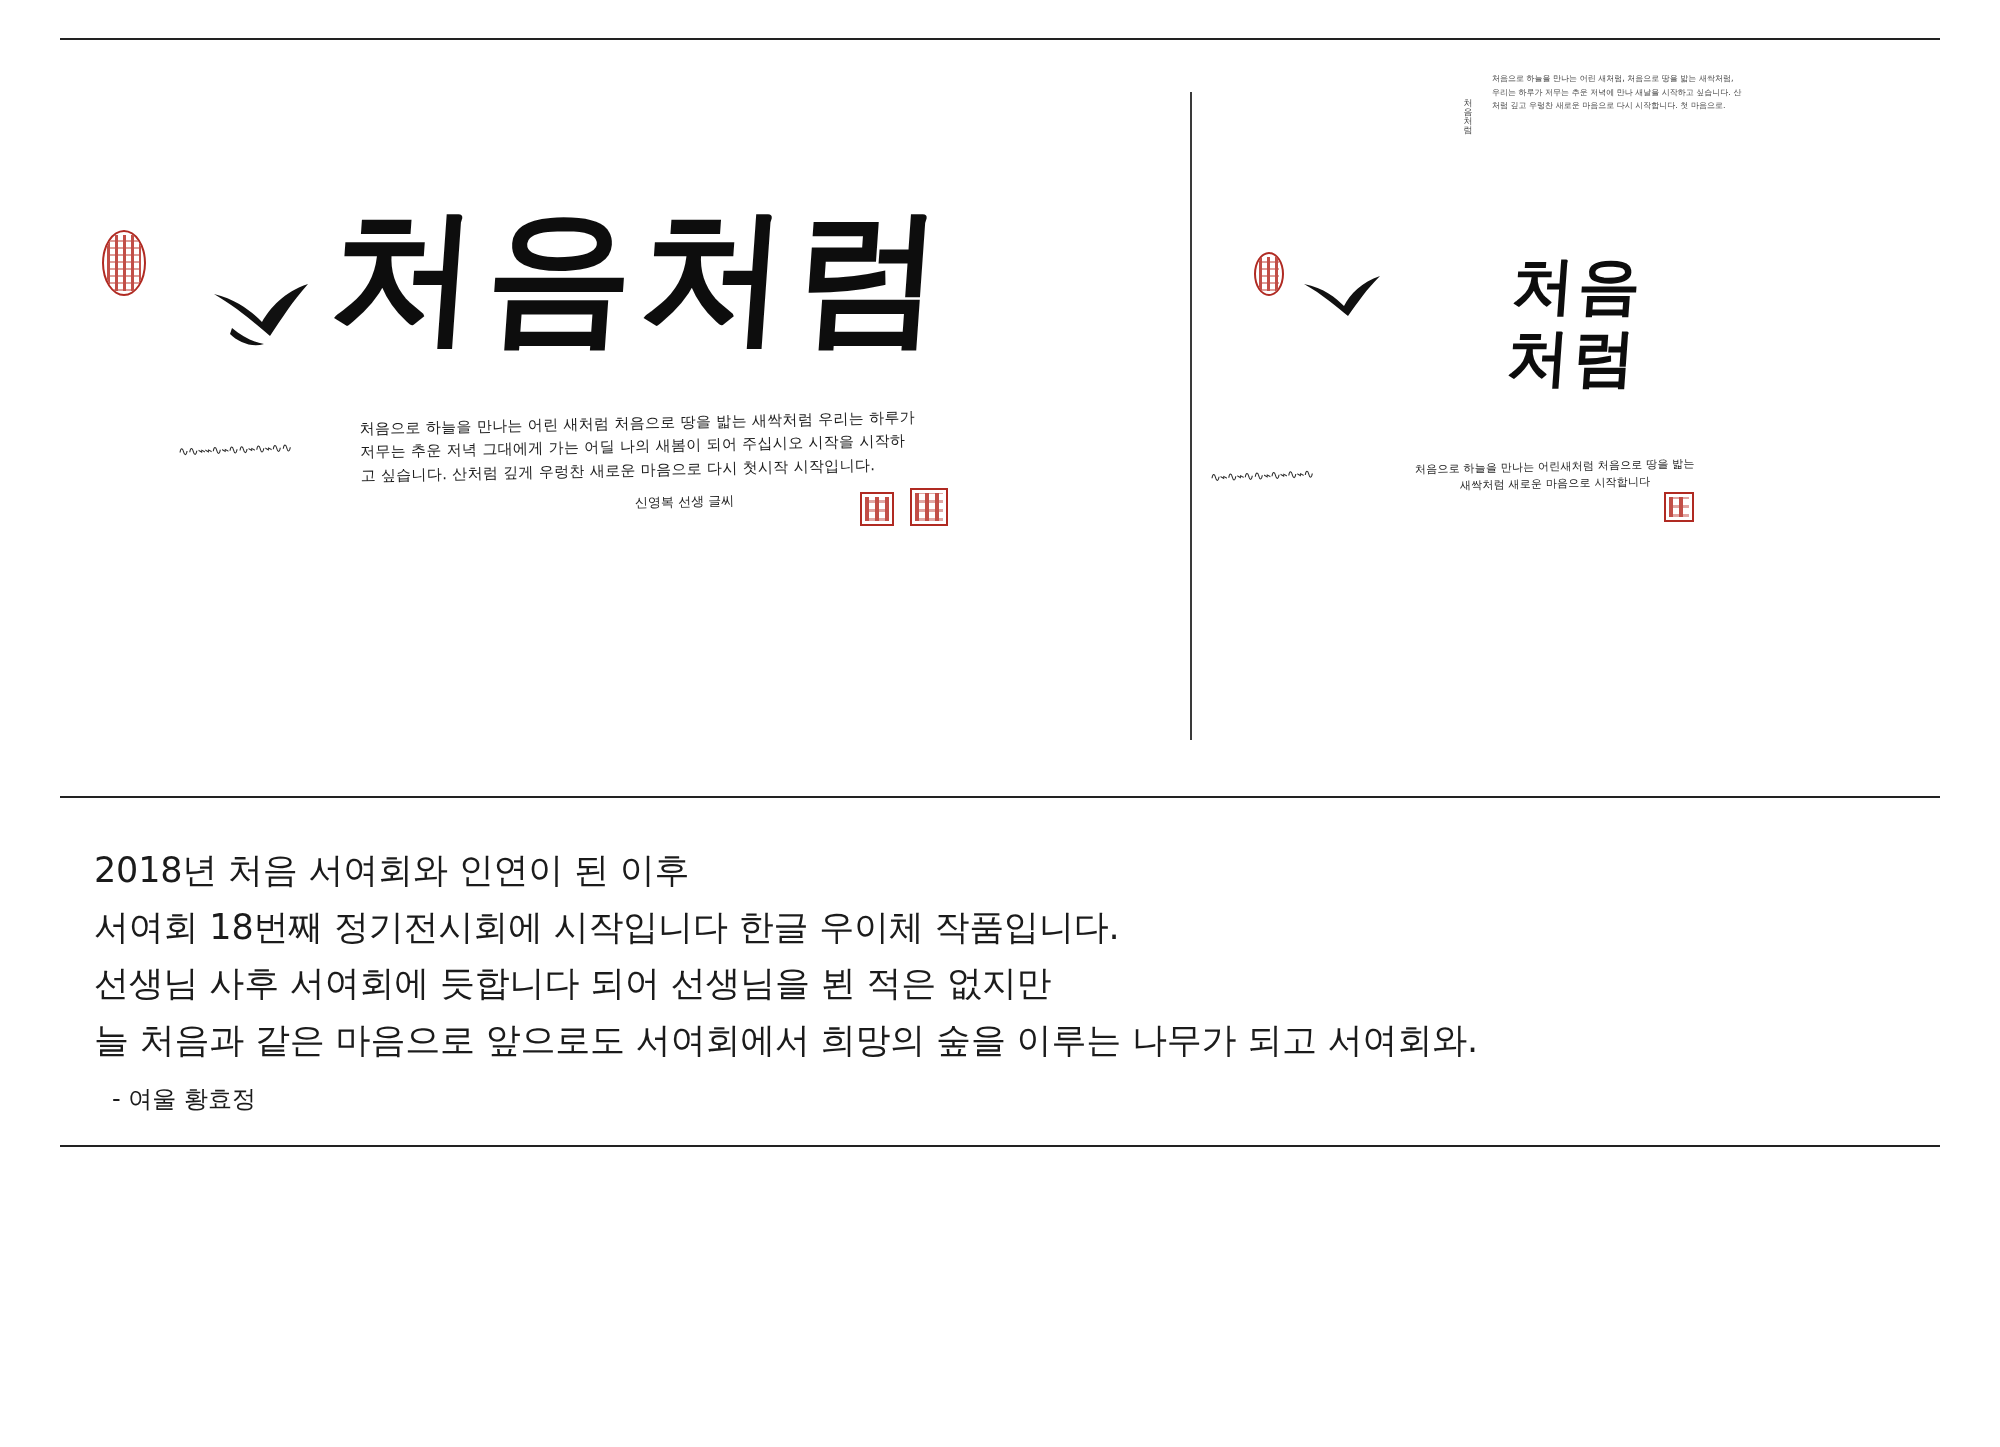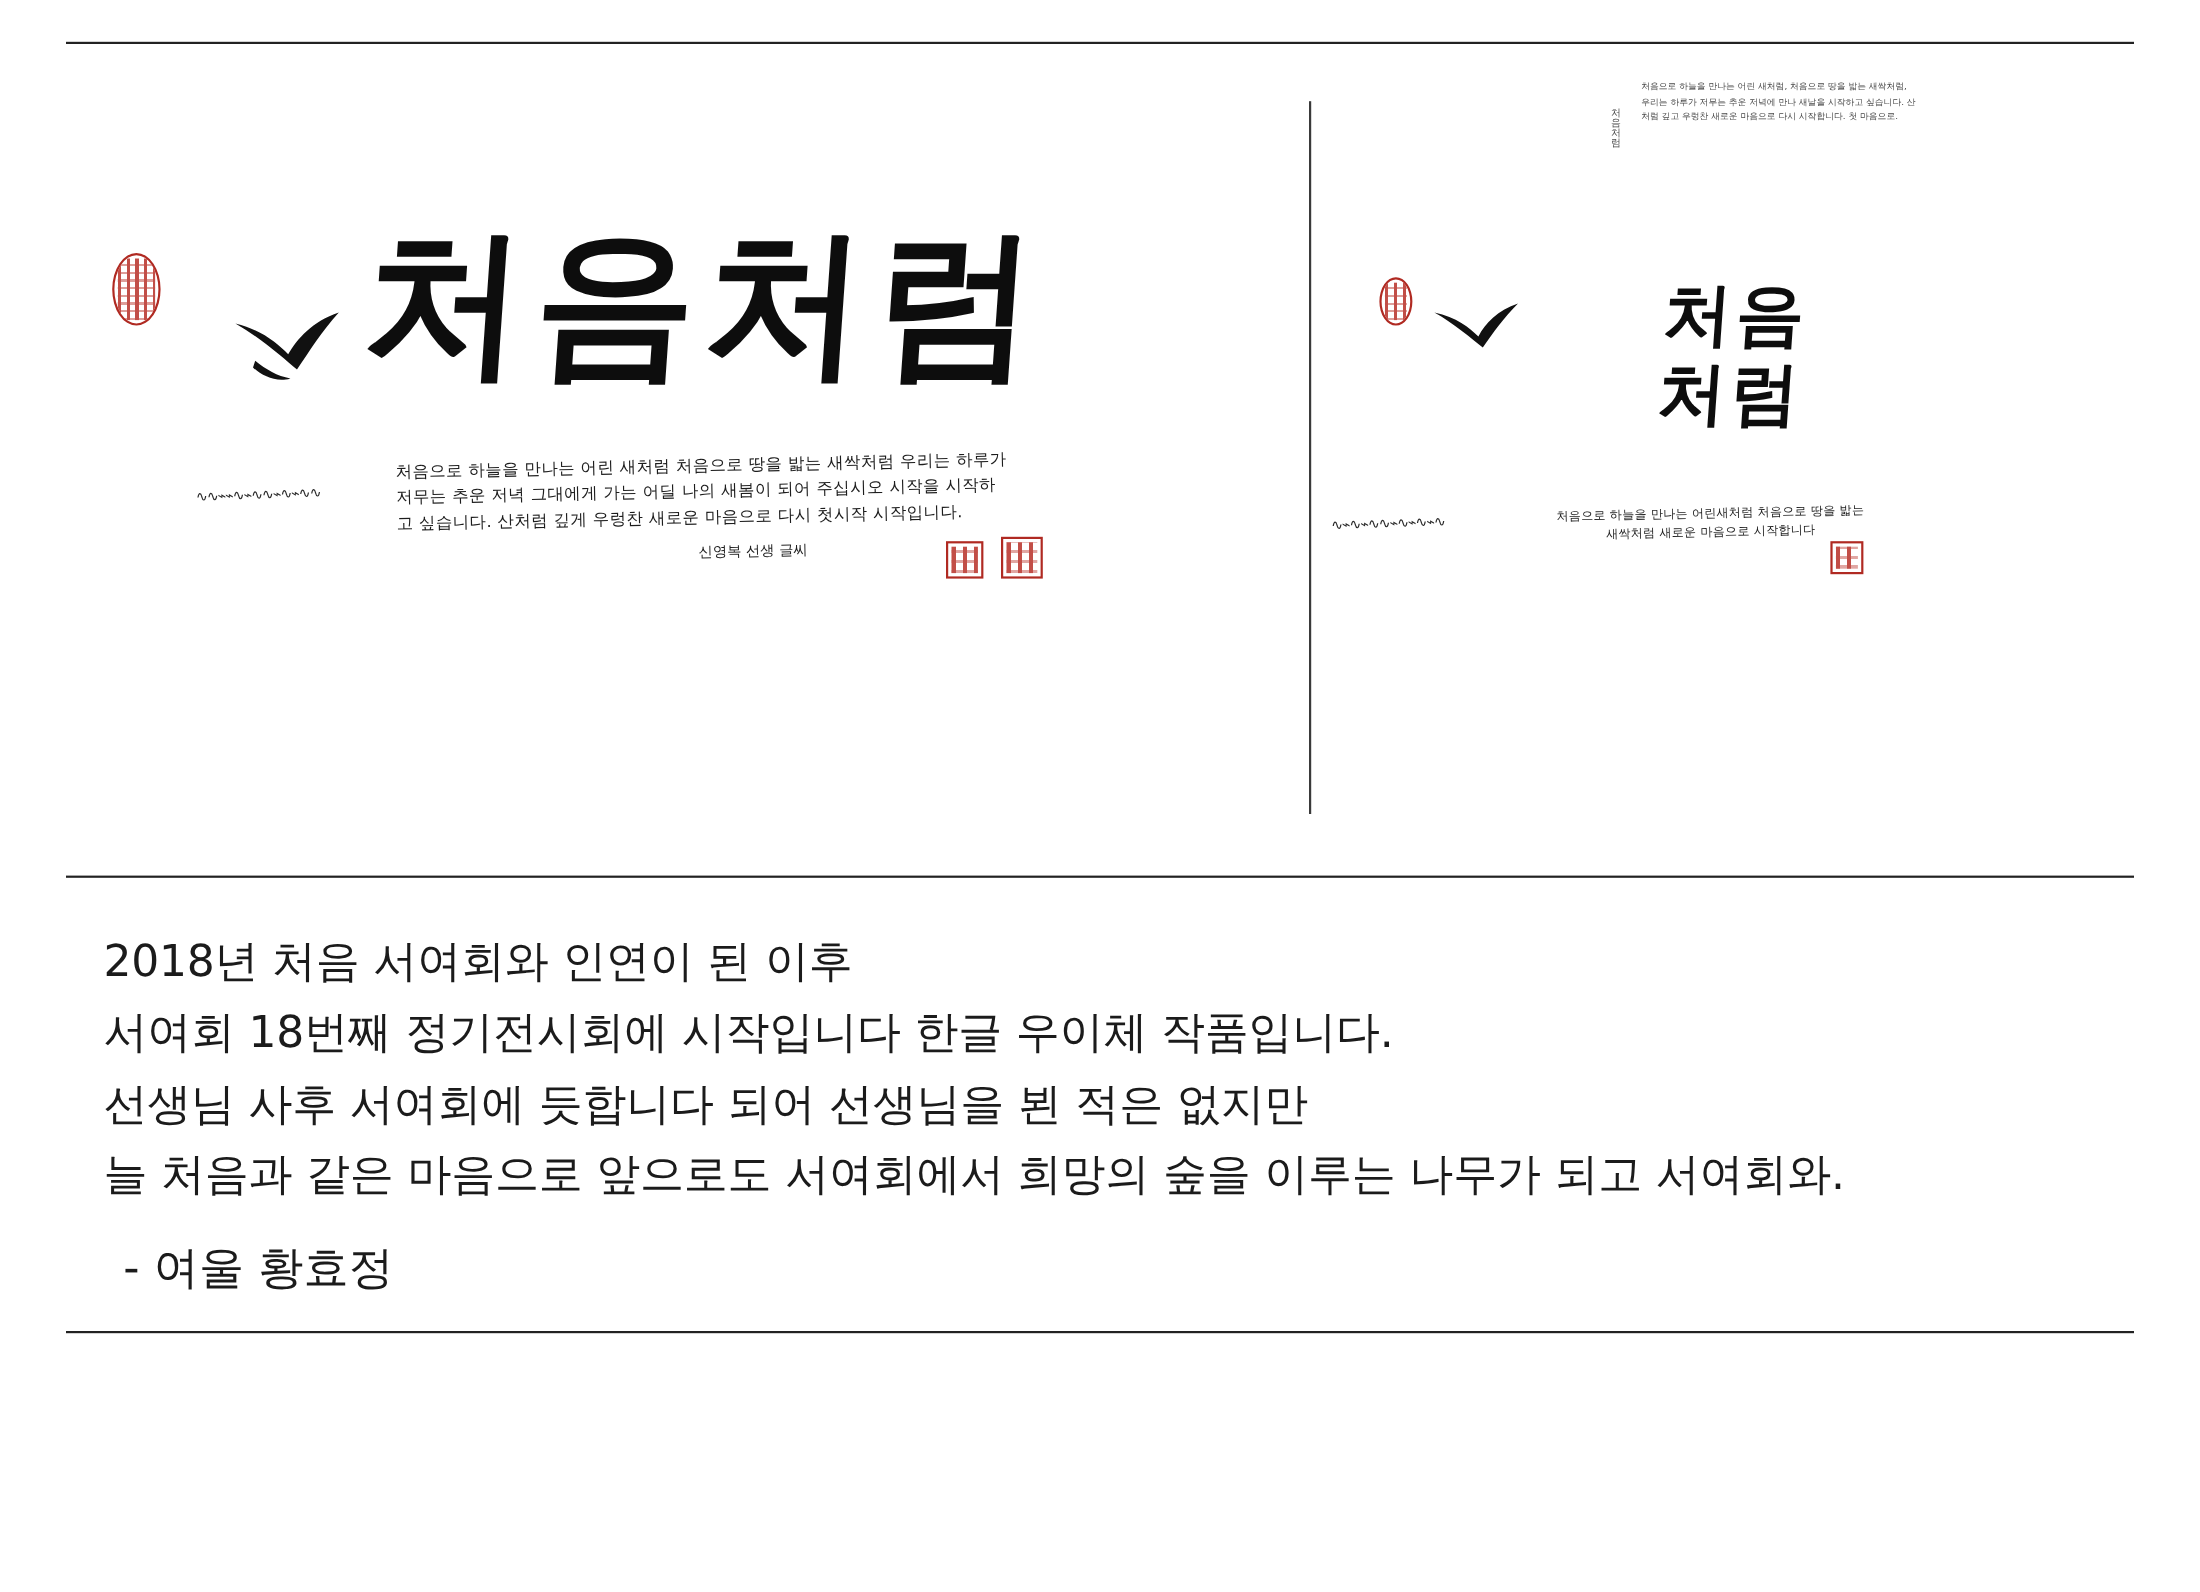--- a/index.html
+++ b/index.html
@@ -183,31 +183,31 @@
   }
   .squiggle-left { left: 118px; top: 402px; }
   .squiggle-right { left: 18px; top: 428px; }
 
   
   .caption-area {
     padding: 44px 34px 30px 34px;
   }
   .caption-line {
     font-family: "DejaVu Sans", sans-serif;
-    font-size: 40px;
+    font-size: 35px;
     line-height: 1.62;
     color: #1b1b1b;
     letter-spacing: -0.2px;
     white-space: nowrap;
   }
   .caption-signature {
     font-family: "DejaVu Sans", sans-serif;
-    font-size: 41px;
+    font-size: 24px;
     color: #1b1b1b;
-    margin-top: 24px;
+    margin-top: 14px;
     padding-left: 18px;
     white-space: nowrap;
   }
 </style>
 </head>
 <body>
 
 <div class="page">
 
   <div class="rule rule-top"></div>

